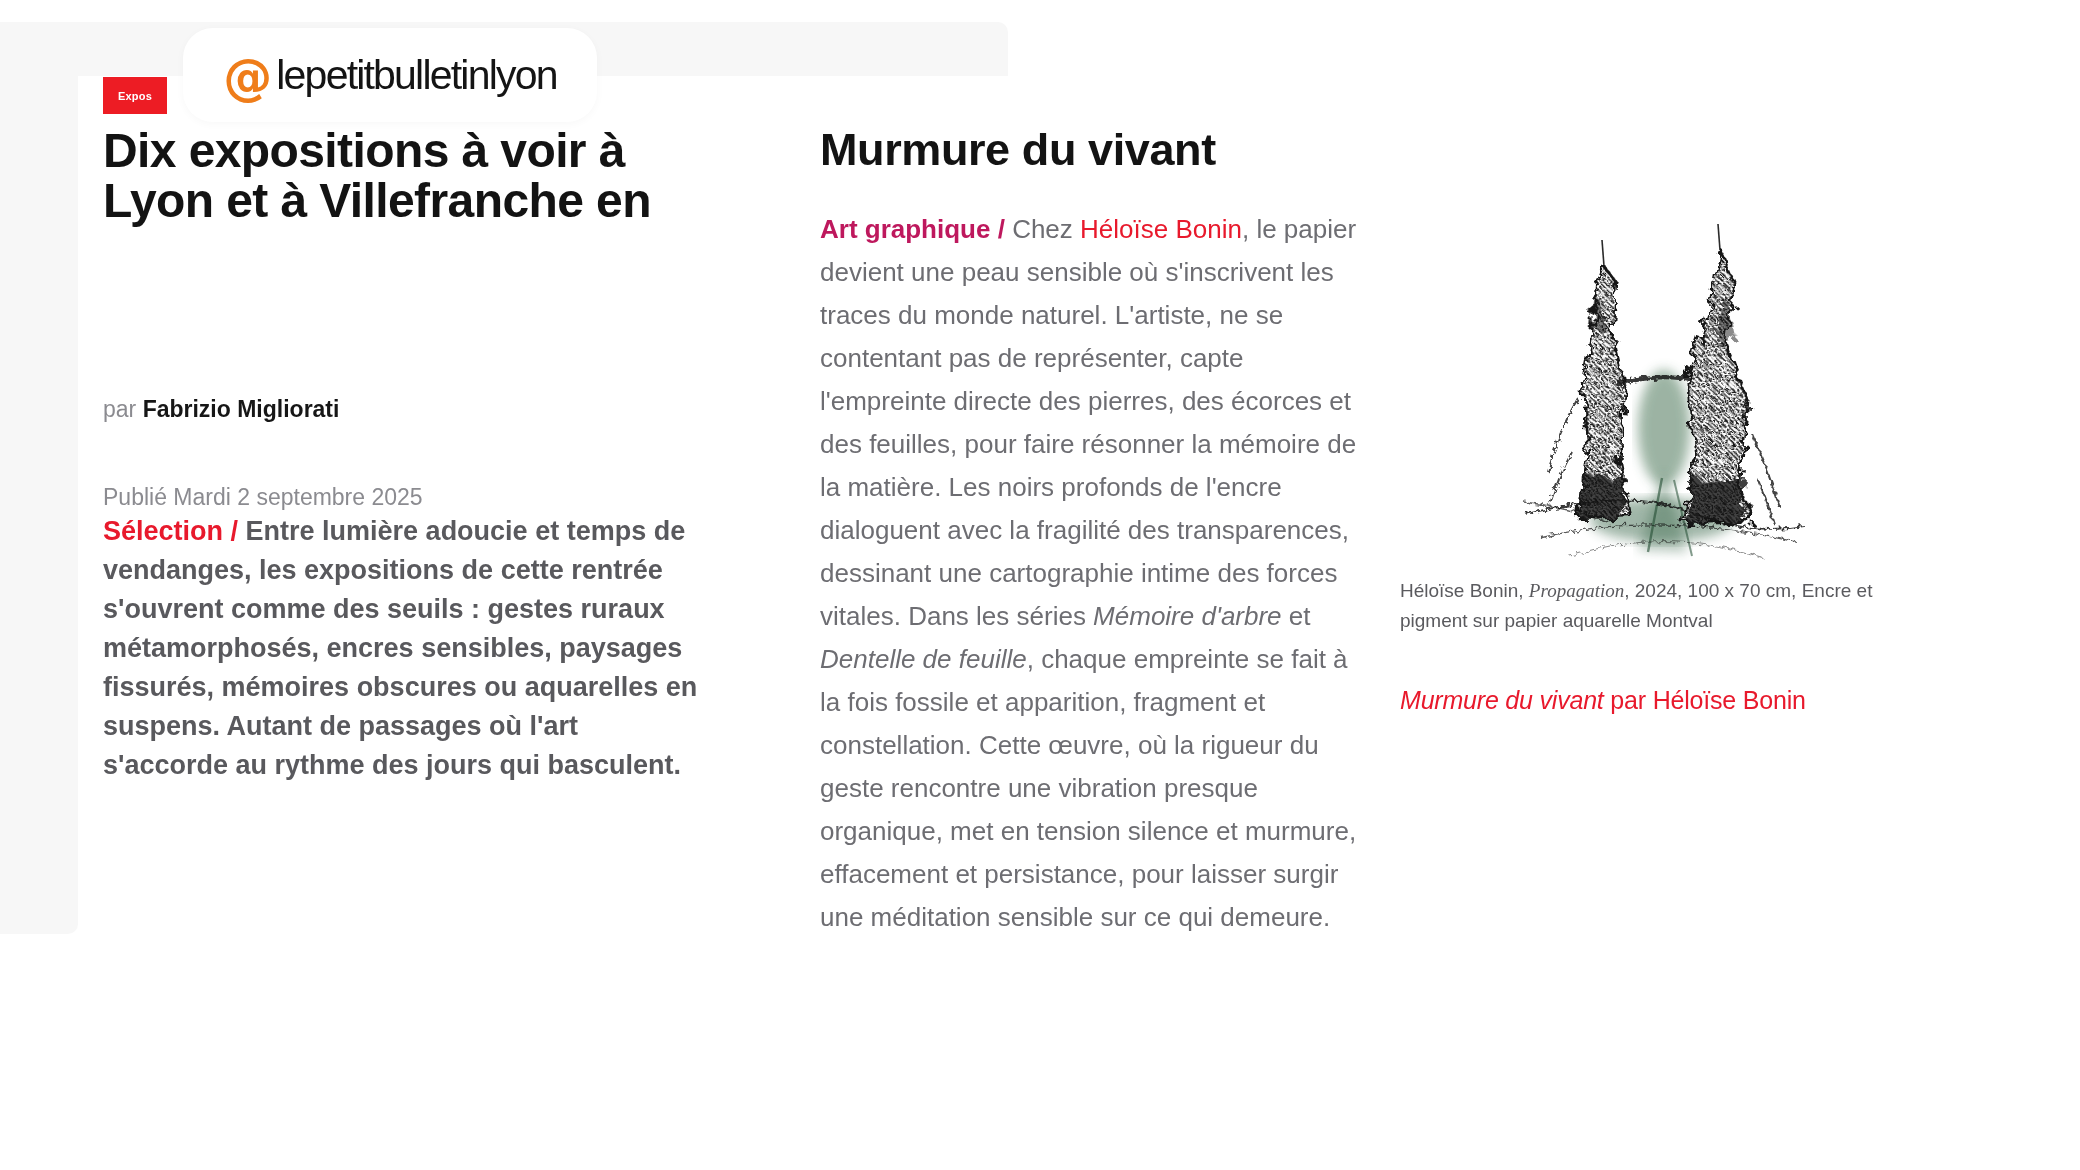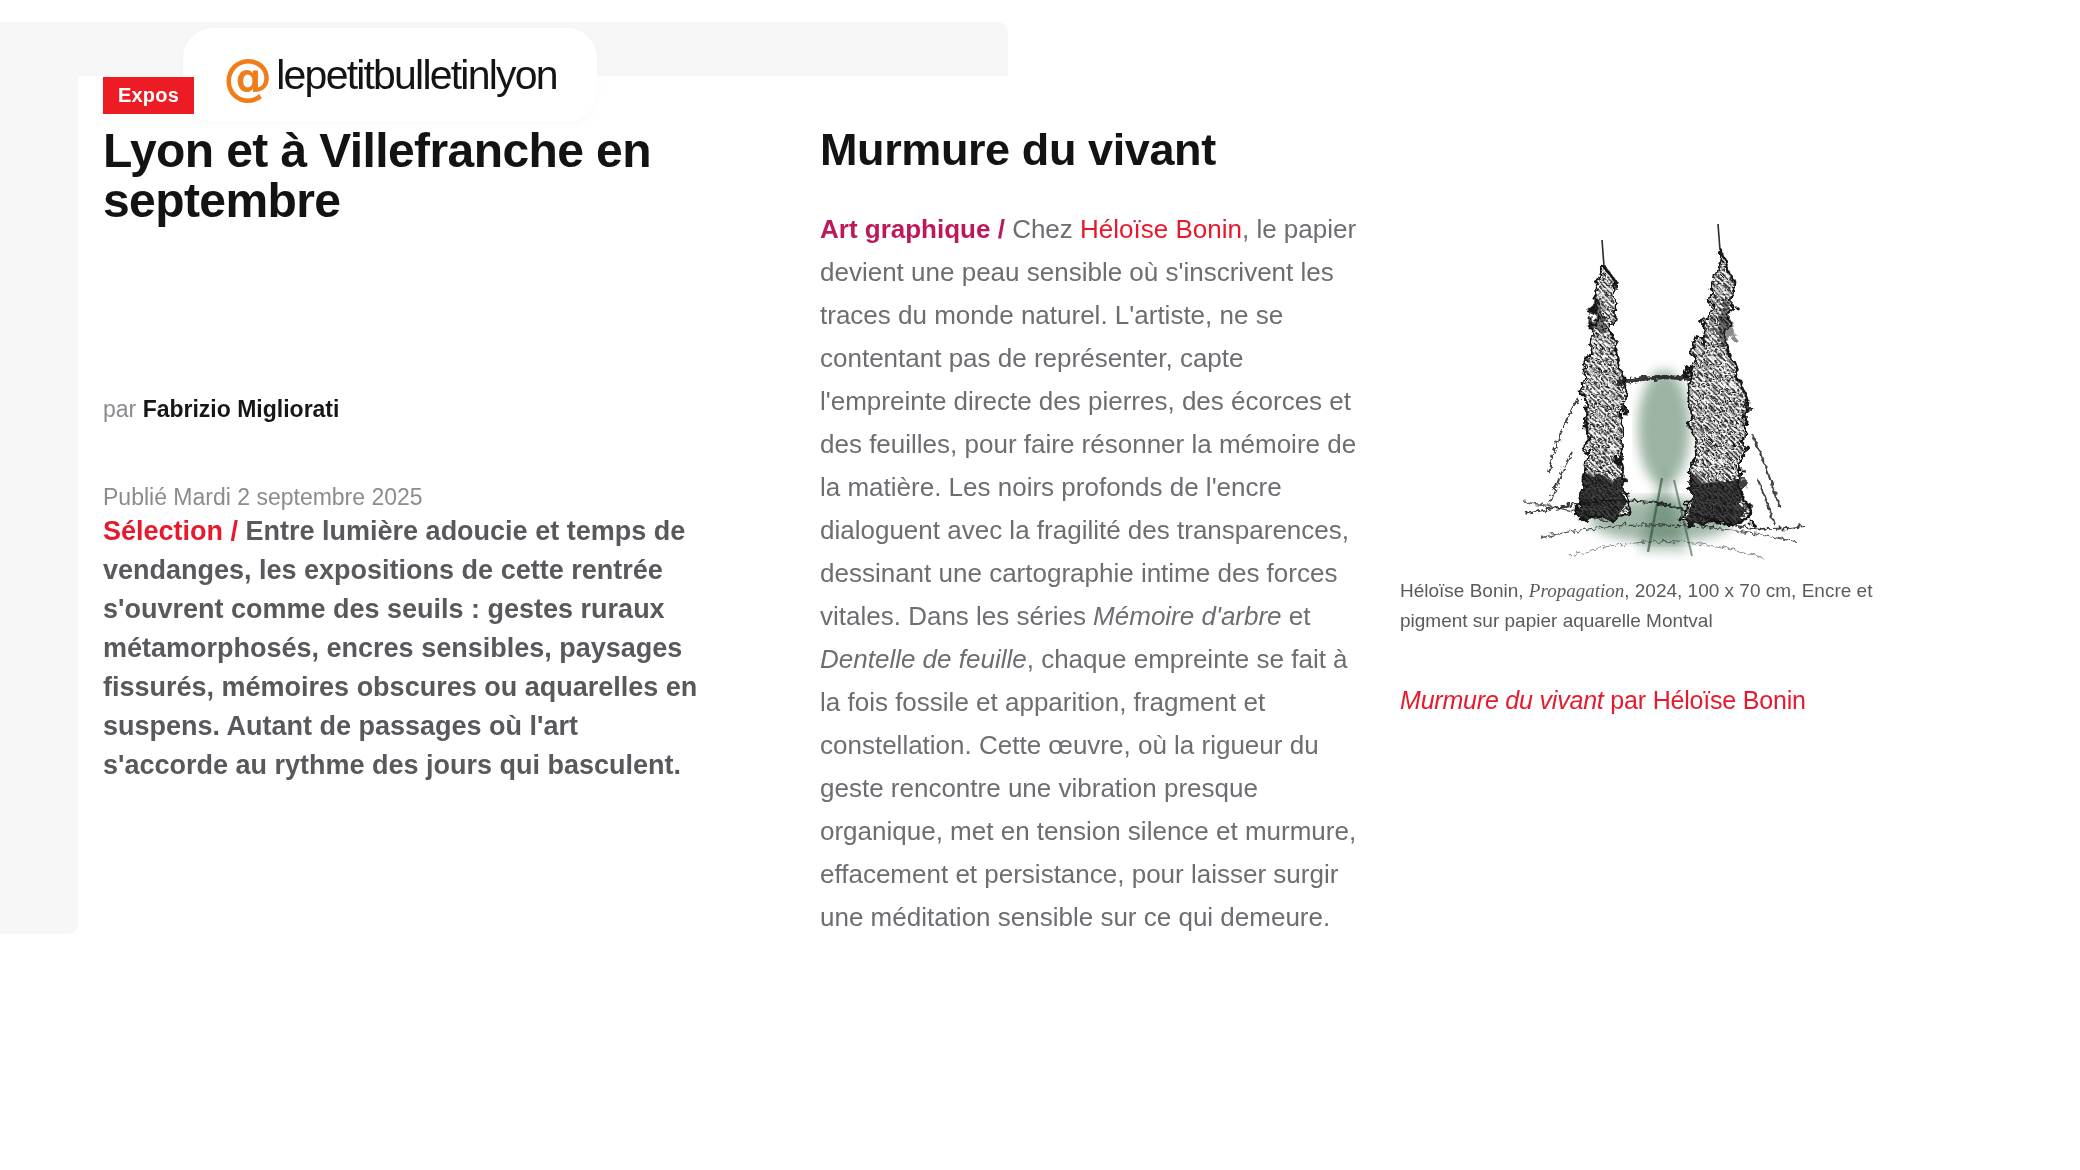--- a/index.html
+++ b/index.html
@@ -13,21 +13,21 @@
   .band-left{position:absolute;left:0;top:22px;width:78px;height:912px;background:#f7f7f7;border-radius:0 0 10px 0;}
   .logo-card{
     position:absolute;left:183px;top:28px;width:414px;height:94px;background:#ffffff;
     border-radius:30px;display:flex;align-items:center;justify-content:center;gap:4px;
     box-shadow:0 2px 8px rgba(0,0,0,.03);
   }
   .at{font-family:"DejaVu Sans",sans-serif;font-size:49px;font-weight:600;color:#ef7d1a;line-height:1;transform:translateY(2px);}
   .handle{font-size:41px;font-weight:400;color:#141414;letter-spacing:-1.8px;}
   .badge{
     position:absolute;left:103px;top:77px;height:37px;padding:0 15px;background:#ed1c24;color:#ffffff;
-    font-size:20px;font-weight:700;display:inline-flex;align-items:center;letter-spacing:.2px;text-decoration:none;cursor:pointer;
+    font-size:11px;font-weight:700;display:inline-flex;align-items:center;letter-spacing:.2px;text-decoration:none;cursor:pointer;
   }
   h1{
     position:absolute;left:103px;top:126px;margin:0;width:740px;
     font-size:48px;line-height:50px;font-weight:700;color:#131313;letter-spacing:-.6px;
   }
   h1 span{display:block;}
   .byline{position:absolute;left:103px;top:396px;font-size:23px;color:#8b8b90;}
   .author{color:#161616;font-weight:700;text-decoration-thickness:2px;text-underline-offset:4px;cursor:pointer;}
   .published{position:absolute;left:103px;top:448px;font-size:23px;color:#8b8b90;margin-top:36px;}
   .intro{
@@ -67,22 +67,22 @@
   <div class="band-left"></div>
 
   <div class="logo-card">
     <span class="at">@</span>
     <span class="handle">lepetitbulletinlyon</span>
   </div>
 
   <a class="badge">Expos</a>
 
   <h1>
+    <span>Dix expositions à voir à</span>
     <span>Lyon et à Villefranche en</span>
-    <span>septembre</span>
   </h1>
 
   <div class="byline">
     <span>par </span><a class="author">Fabrizio Migliorati</a>
   </div>
 
   <div class="published">Publié Mardi 2 septembre 2025</div>
 
   <p class="intro">
     <span class="red">Sélection /</span><span> Entre lumière adoucie et temps de vendanges, les expositions de cette rentrée s'ouvrent comme des seuils : gestes ruraux métamorphosés, encres sensibles, paysages fissurés, mémoires obscures ou aquarelles en suspens. Autant de passages où l'art s'accorde au rythme des jours qui basculent.</span>

